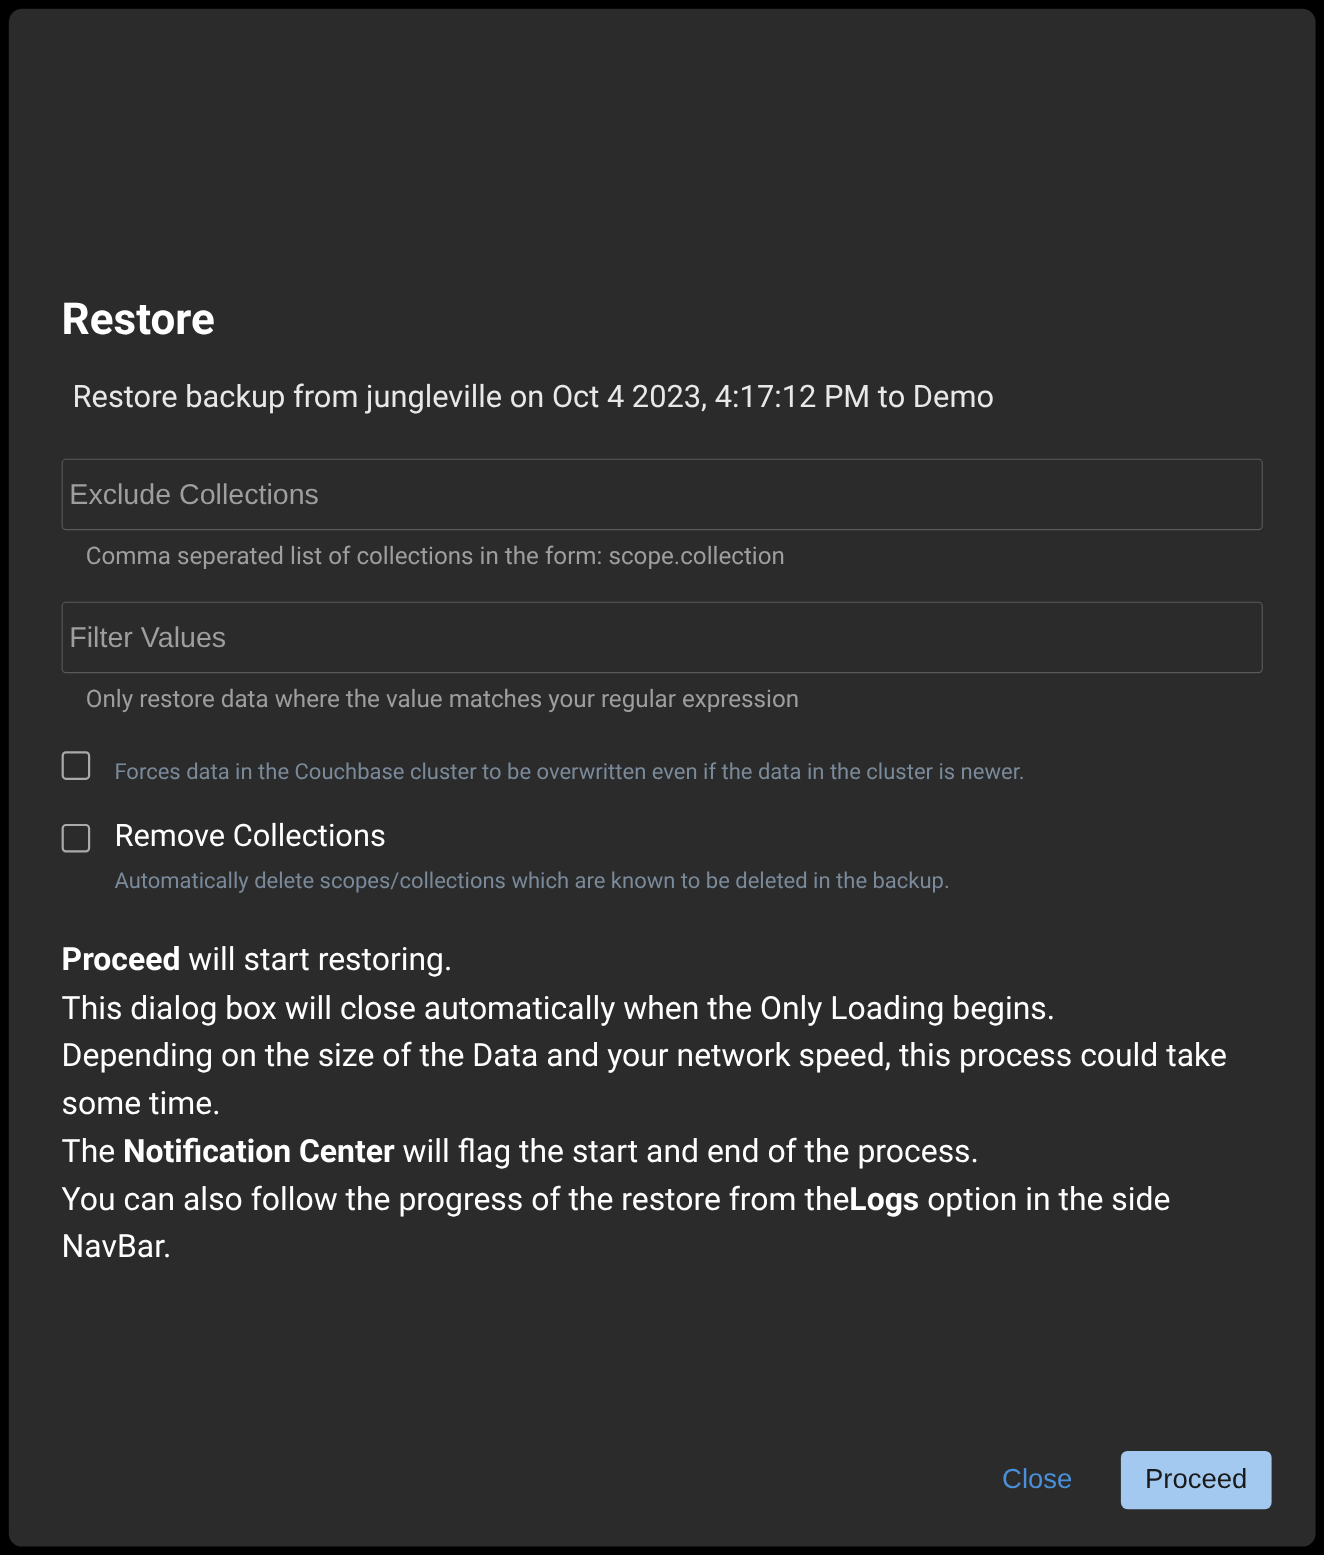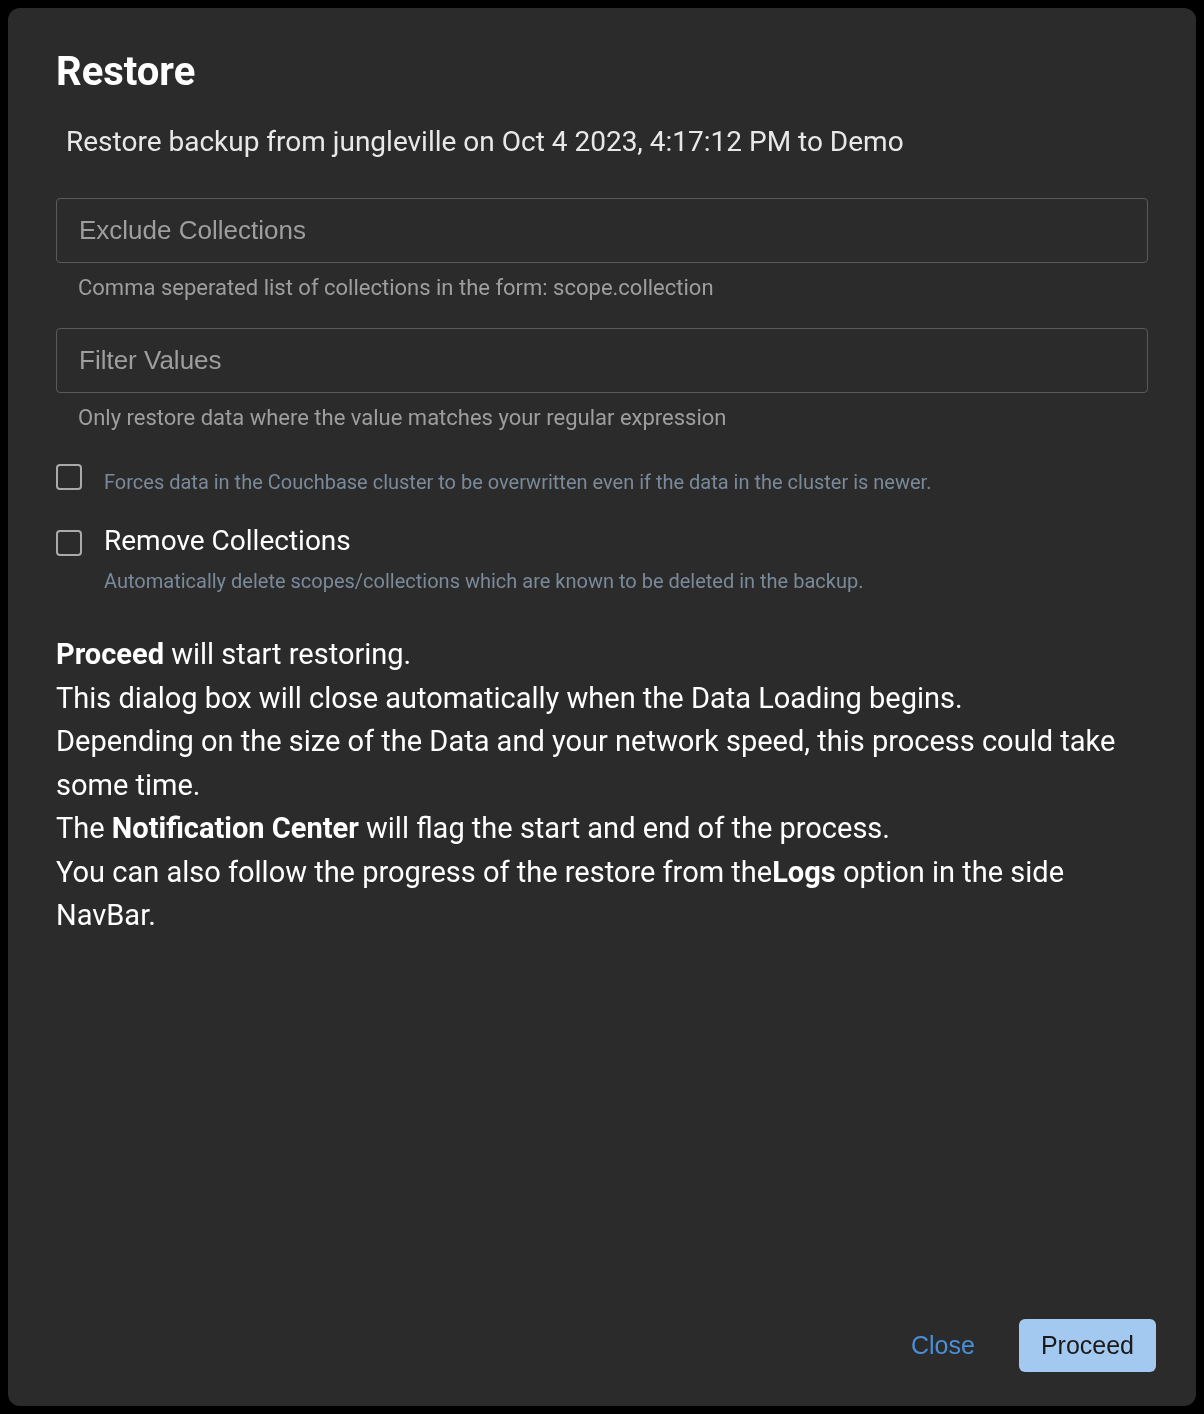--- a/index.html
+++ b/index.html
@@ -18,20 +18,21 @@
     .dialog {
       background: #2b2b2b;
       border-radius: 12px;
       margin: 8px;
       width: calc(100% - 16px);
       height: calc(100% - 16px);
       display: flex;
       flex-direction: column;
       padding: 40px 48px 30px 48px;
       position: relative;
+      justify-content: center;
     }
     .title {
       font-size: 40px;
       font-weight: 700;
       color: #ffffff;
       margin-bottom: 30px;
     }
     .subtitle {
       font-size: 28px;
       font-weight: 400;
@@ -40,21 +41,21 @@
       padding-left: 10px;
     }
     .field-group {
       margin-bottom: 28px;
     }
     .text-input {
       width: 100%;
       background: transparent;
       border: 1px solid #5a5a5a;
       border-radius: 4px;
-      padding: 16px 22px;
+      padding: 16px 6px;
       font-size: 26px;
       color: #e8e8e8;
       outline: none;
     }
     .text-input::placeholder {
       color: #9e9e9e;
       font-weight: 400;
     }
     .helper-text {
       font-size: 22px;
@@ -156,21 +157,21 @@
     <div class="checkbox-content">
       <div class="checkbox-label">Remove Collections</div>
       <div class="checkbox-desc">Automatically delete scopes/collections which are known to be deleted in the backup.</div>
     </div>
   </div>
 
   <div class="info-block">
     <div>
       <span class="bold">Proceed</span><span> will start restoring.</span>
     </div>
-    <div>This dialog box will close automatically when the Data Loading begins.</div>
+    <div>This dialog box will close automatically when the Only Loading begins.</div>
     <div>Depending on the size of the Data and your network speed, this process could take some time.</div>
     <div>
       <span>The </span><span class="bold">Notification Center</span><span> will flag the start and end of the process.</span>
     </div>
     <div>
       <span>You can also follow the progress of the restore from the</span><span class="bold">Logs</span><span> option in the side NavBar.</span>
     </div>
   </div>
 
   <div class="footer">

